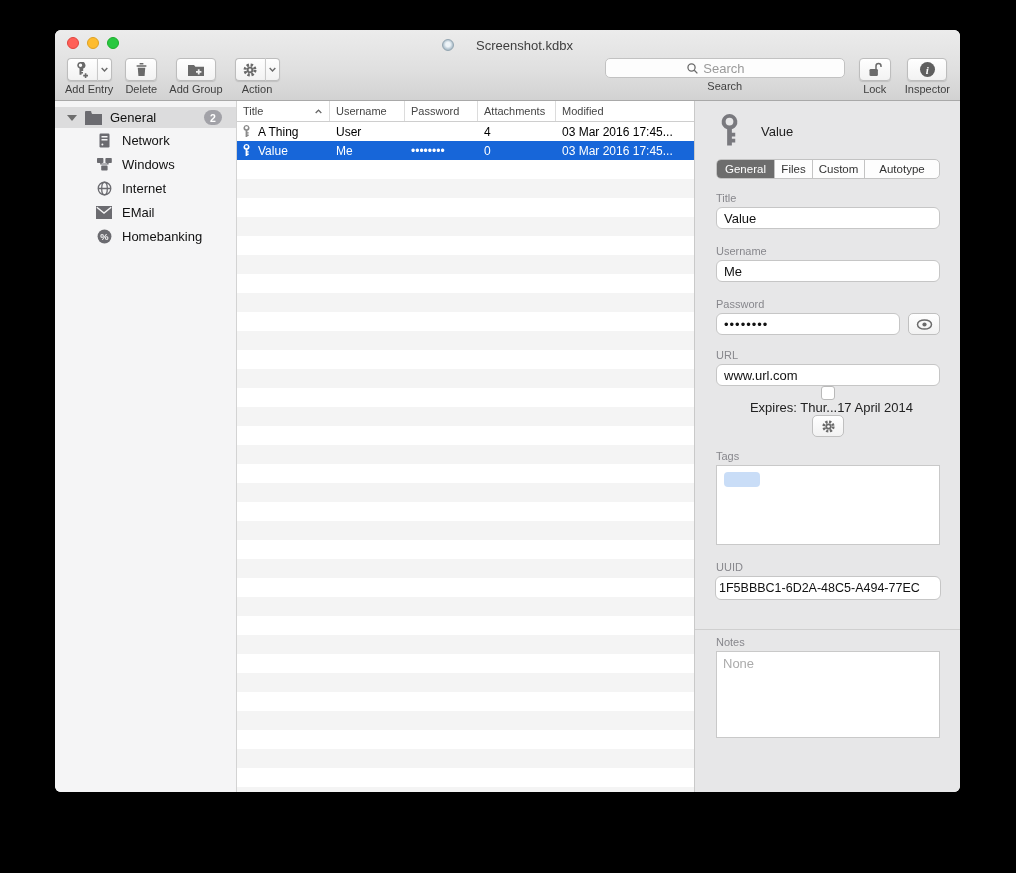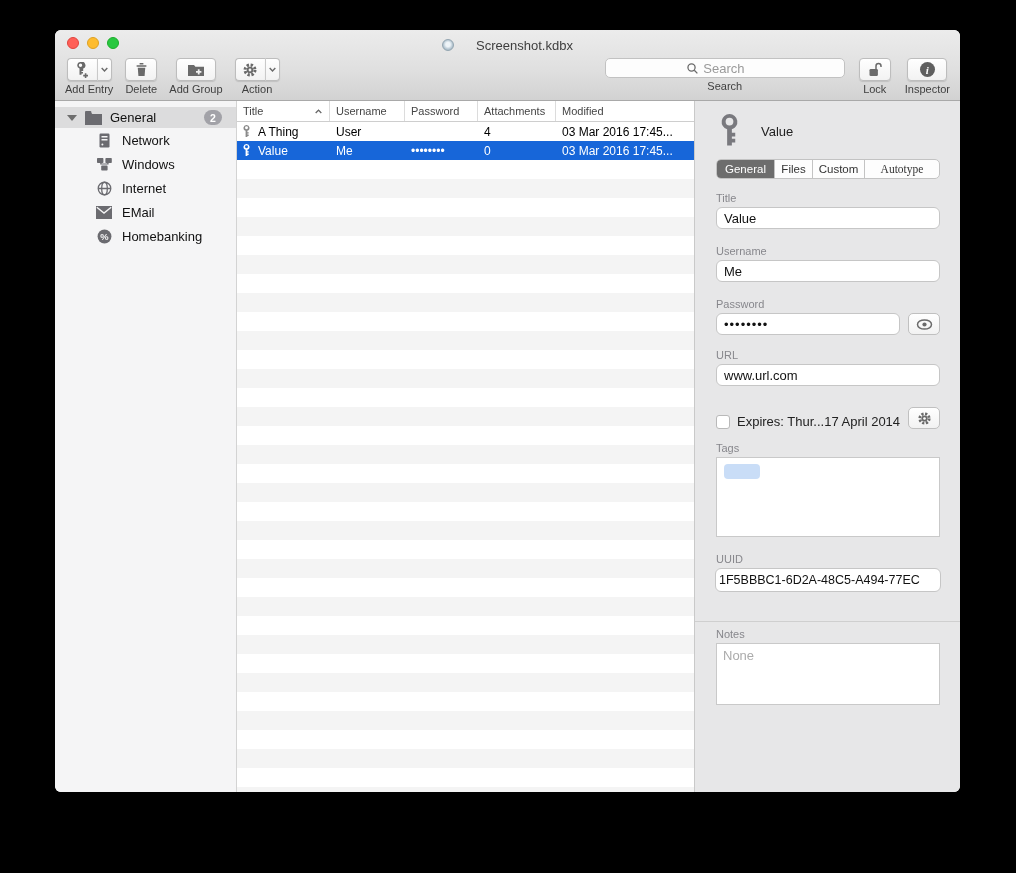--- a/index.html
+++ b/index.html
@@ -73,40 +73,40 @@
   .t-row.selected .row-key { color:#fff; }
   
   .inspector { width:265px; background:#e7e7e8; padding:9px 20px 0 21px; overflow:hidden; }
   .insp-header { display:flex; align-items:center; gap:18px; height:42px; }
   .insp-key { color:#79797e; display:flex; }
   .insp-title { font-size:13px; color:#222; }
   .tabs { display:flex; margin-top:7px; height:20px; border:1px solid #c3c3c3; border-radius:5px; overflow:hidden; background:#fdfdfd; }
   .tab { font-size:11.5px; color:#333; display:flex; align-items:center; justify-content:center; border-right:1px solid #c3c3c3; }
   .tab:last-child { border-right:none; }
   .tab.active { background:#6d6d6d; color:#fff; }
-  .tab-general { width:58px; } .tab-files { width:38px; } .tab-custom { width:52px; } .tab-autotype { flex:1;font-family:Liberation Serif, serif; }
+  .tab-general { width:58px; } .tab-files { width:38px; } .tab-custom { width:52px; } .tab-autotype { flex:1; }
   .f-label { font-size:11px; color:#87878c; margin:13px 0 3px 0; }
   .f-input { width:100%; height:22px; border:1px solid #c6c6c6; border-radius:6px; background:#fff;
     font-size:13px; color:#111; padding:0 7px; font-family:"Liberation Sans",sans-serif; outline:none; }
   .pw-row { display:flex; gap:8px; }
   .pw-row .f-input { width:184px; letter-spacing:1px; }
   .sq-btn { width:32px; height:22px; background:linear-gradient(#ffffff,#f2f2f2); border:1px solid #c0c0c0;
     border-radius:5px; display:flex; align-items:center; justify-content:center; color:#5d5d5d; flex:none; }
   .generate { margin-top:8px; width:100%; height:22px; background:linear-gradient(#ffffff,#f3f3f3);
     border:1px solid #c0c0c0; border-radius:5px; font-size:13px; color:#333;
     display:flex; align-items:center; justify-content:center; }
-  .expires-row { margin-top:21px; display:flex; align-items:flex-end; }
+  .expires-row { margin-top:0; display:flex; align-items:center;flex-direction:column; }
   .checkbox { width:14px; height:14px; background:#fff; border:1px solid #b9b9b9; border-radius:3px; flex:none; }
   .expires-label { font-size:13px; color:#222; margin-left:7px; flex:1; white-space:nowrap; overflow:hidden; }
   .tags-box { width:100%; height:80px; background:#fff; border:1px solid #c9c9c9; padding:6px 7px; }
   .tag-pill { width:36px; height:15px; background:#c9ddf7; border-radius:4px; }
   .uuid-input { height:24px; font-size:12.5px; padding:0 3px; border-radius:6px; width:226px; margin-left:-1px; }
   .divider { height:1px; background:#cfcfcf; margin:29px -20px 0 -21px; }
   .notes-label { margin-top:6px; }
-  .notes-box { width:100%; height:62px; background:#fff; border:1px solid #c9c9c9; resize:none; outline:none;
+  .notes-box { width:100%; height:87px; background:#fff; border:1px solid #c9c9c9; resize:none; outline:none;
     font-size:13px; padding:4px 6px; color:#111; font-family:"Liberation Sans",sans-serif; }
   .notes-box::placeholder { color:#ababab; }
   svg { display:block; }
 </style>
 </head>
 <body>
 
 <div class="window">
 
   <div class="chrome">

